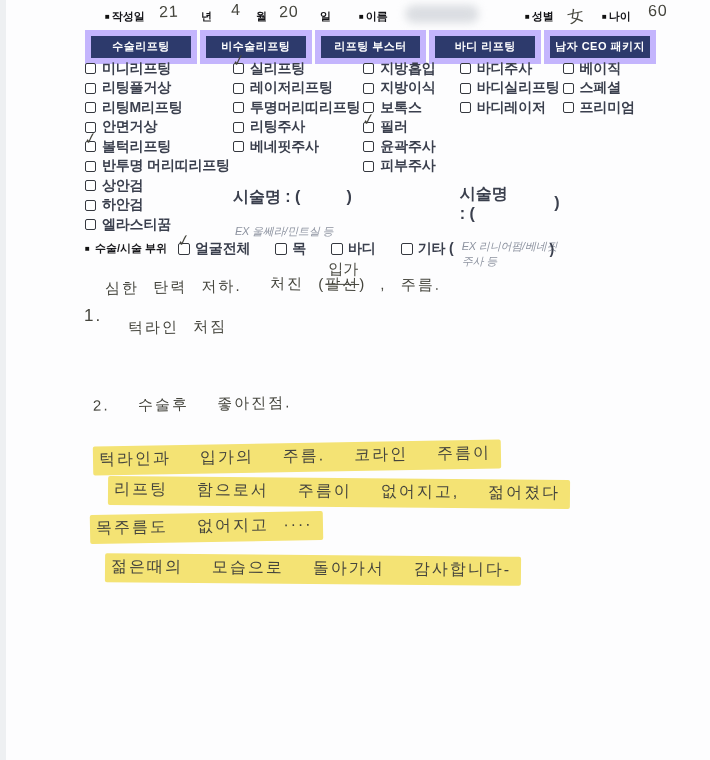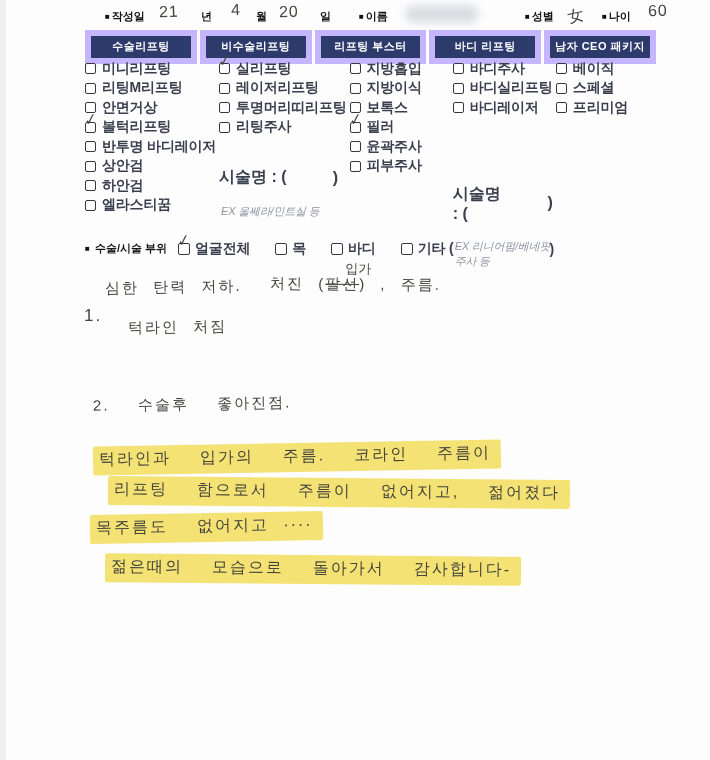--- a/index.html
+++ b/index.html
@@ -44,21 +44,21 @@
   .area-row{position:absolute;left:85px;top:239px;width:600px;display:flex;align-items:center;gap:7px;text-align:center;}
   .area-label{font-size:11px;font-weight:700;color:#16161a;white-space:nowrap;margin-right:4px;}
   .area-opt{display:flex;align-items:center;gap:5px;white-space:nowrap;}
   .area-opt .cb{width:10px;height:10px;}
   .area-opt + .area-opt{margin-left:18px;}
   .area-gap{display:inline-block;width:86px;}
 
   
   .note{position:absolute;font-size:15px;letter-spacing:2px;word-spacing:8px;}
   .struck{text-decoration:line-through;position:relative;}
-  .above{position:absolute;left:20px;top:-15px;font-size:13px;letter-spacing:0;}
+  .above{position:absolute;left:3px;top:-15px;font-size:15px;letter-spacing:0;}
   .hl{background:var(--highlight,#f4e374);padding:3px 10px 5px 6px;display:inline-block;
     border-radius:2px;font-size:16px;}
   .r1{transform:rotate(-1deg);}
   .r2{transform:rotate(.5deg);}
 </style>
 </head>
 <body>
 
 <div class="page">
   <div class="edge"></div>
@@ -89,35 +89,39 @@
 
   <div class="cols">
 
     <div class="col">
       <div class="item">
           <span class="cb"></span>
           <span class="lbl">미니리프팅</span>
         </div>
       <div class="item">
           <span class="cb"></span>
+          <span class="lbl">리팅풀거상</span>
+        </div>
+      <div class="item">
+          <span class="cb"></span>
           <span class="lbl">리팅M리프팅</span>
         </div>
       <div class="item">
           <span class="cb"></span>
           <span class="lbl">안면거상</span>
         </div>
       <div class="item checked">
           <span class="cb">
             <span class="check-mark">✓</span>
           </span>
           <span class="lbl">볼턱리프팅</span>
         </div>
       <div class="item">
           <span class="cb"></span>
-          <span class="lbl">반투명 바디레이저</span>
+          <span class="lbl">반투명 머리띠리프팅</span>
         </div>
       <div class="item">
           <span class="cb"></span>
           <span class="lbl">상안검</span>
         </div>
       <div class="item">
           <span class="cb"></span>
           <span class="lbl">하안검</span>
         </div>
       <div class="item">
@@ -137,20 +141,24 @@
           <span class="cb"></span>
           <span class="lbl">레이저리프팅</span>
         </div>
       <div class="item">
           <span class="cb"></span>
           <span class="lbl">투명머리띠리프팅</span>
         </div>
       <div class="item">
           <span class="cb"></span>
           <span class="lbl">리팅주사</span>
+        </div>
+      <div class="item">
+          <span class="cb"></span>
+          <span class="lbl">베네핏주사</span>
         </div>
       <div class="proc">
         <div class="proc-line">
             <span>시술명 : (</span>
             <span class="proc-gap"></span>
             <span>)</span>
           </div>
         <div class="proc-hint">EX 울쎄라/민트실 등</div>
       </div>
     </div>

